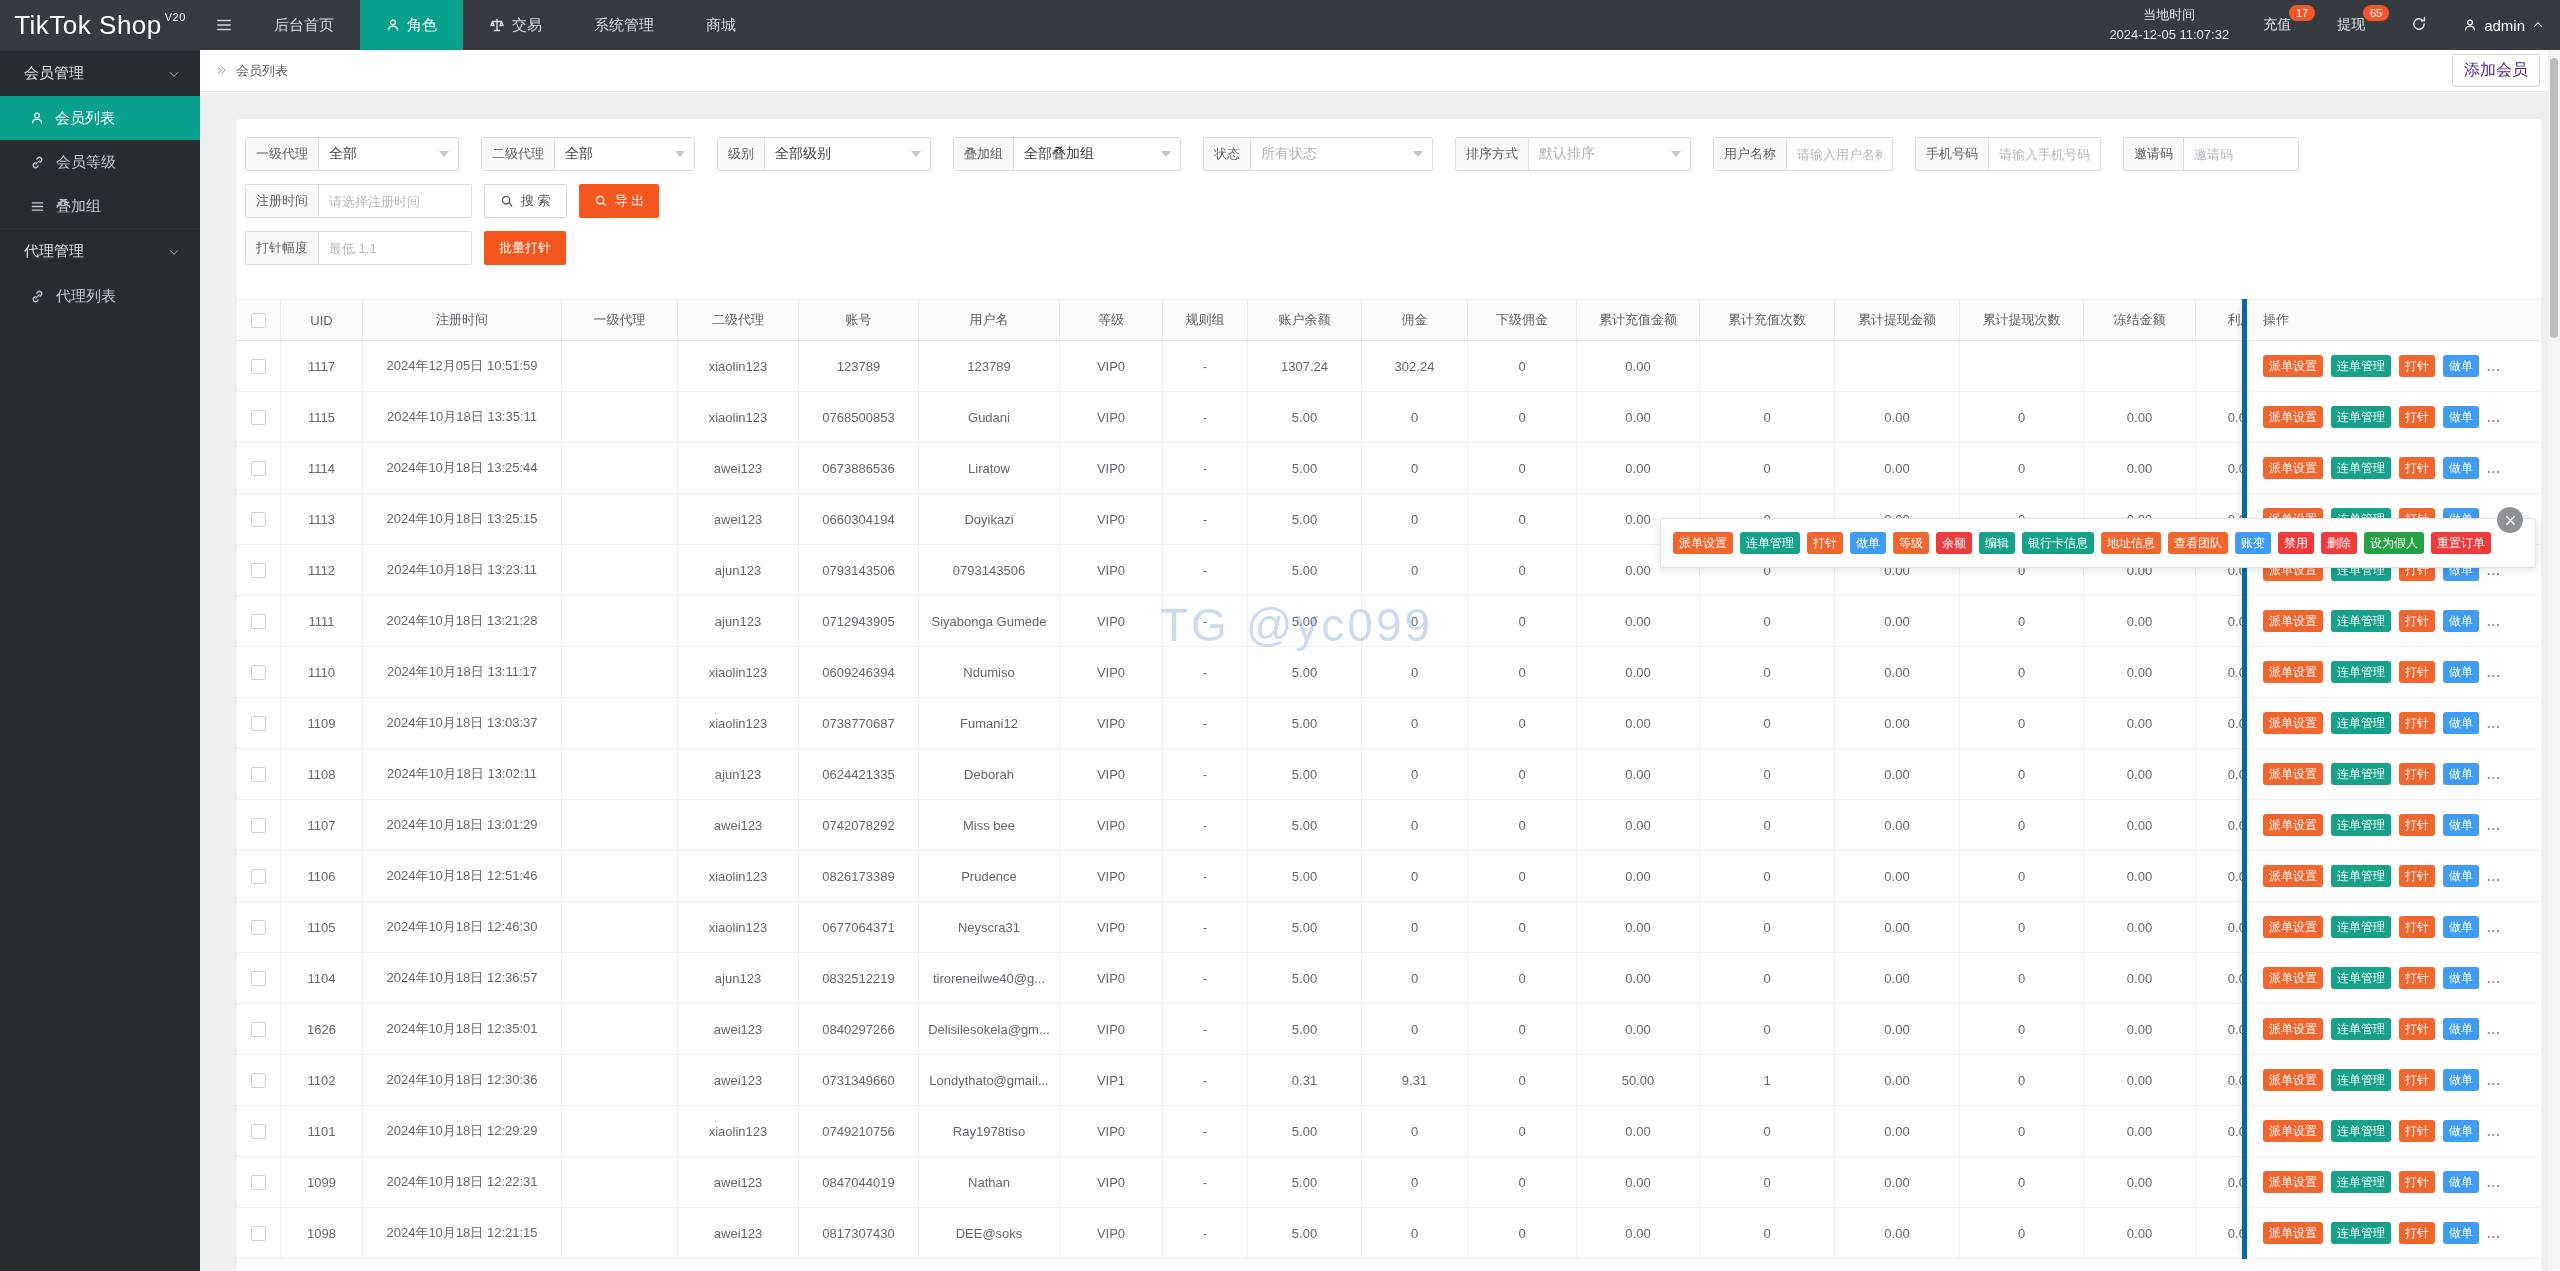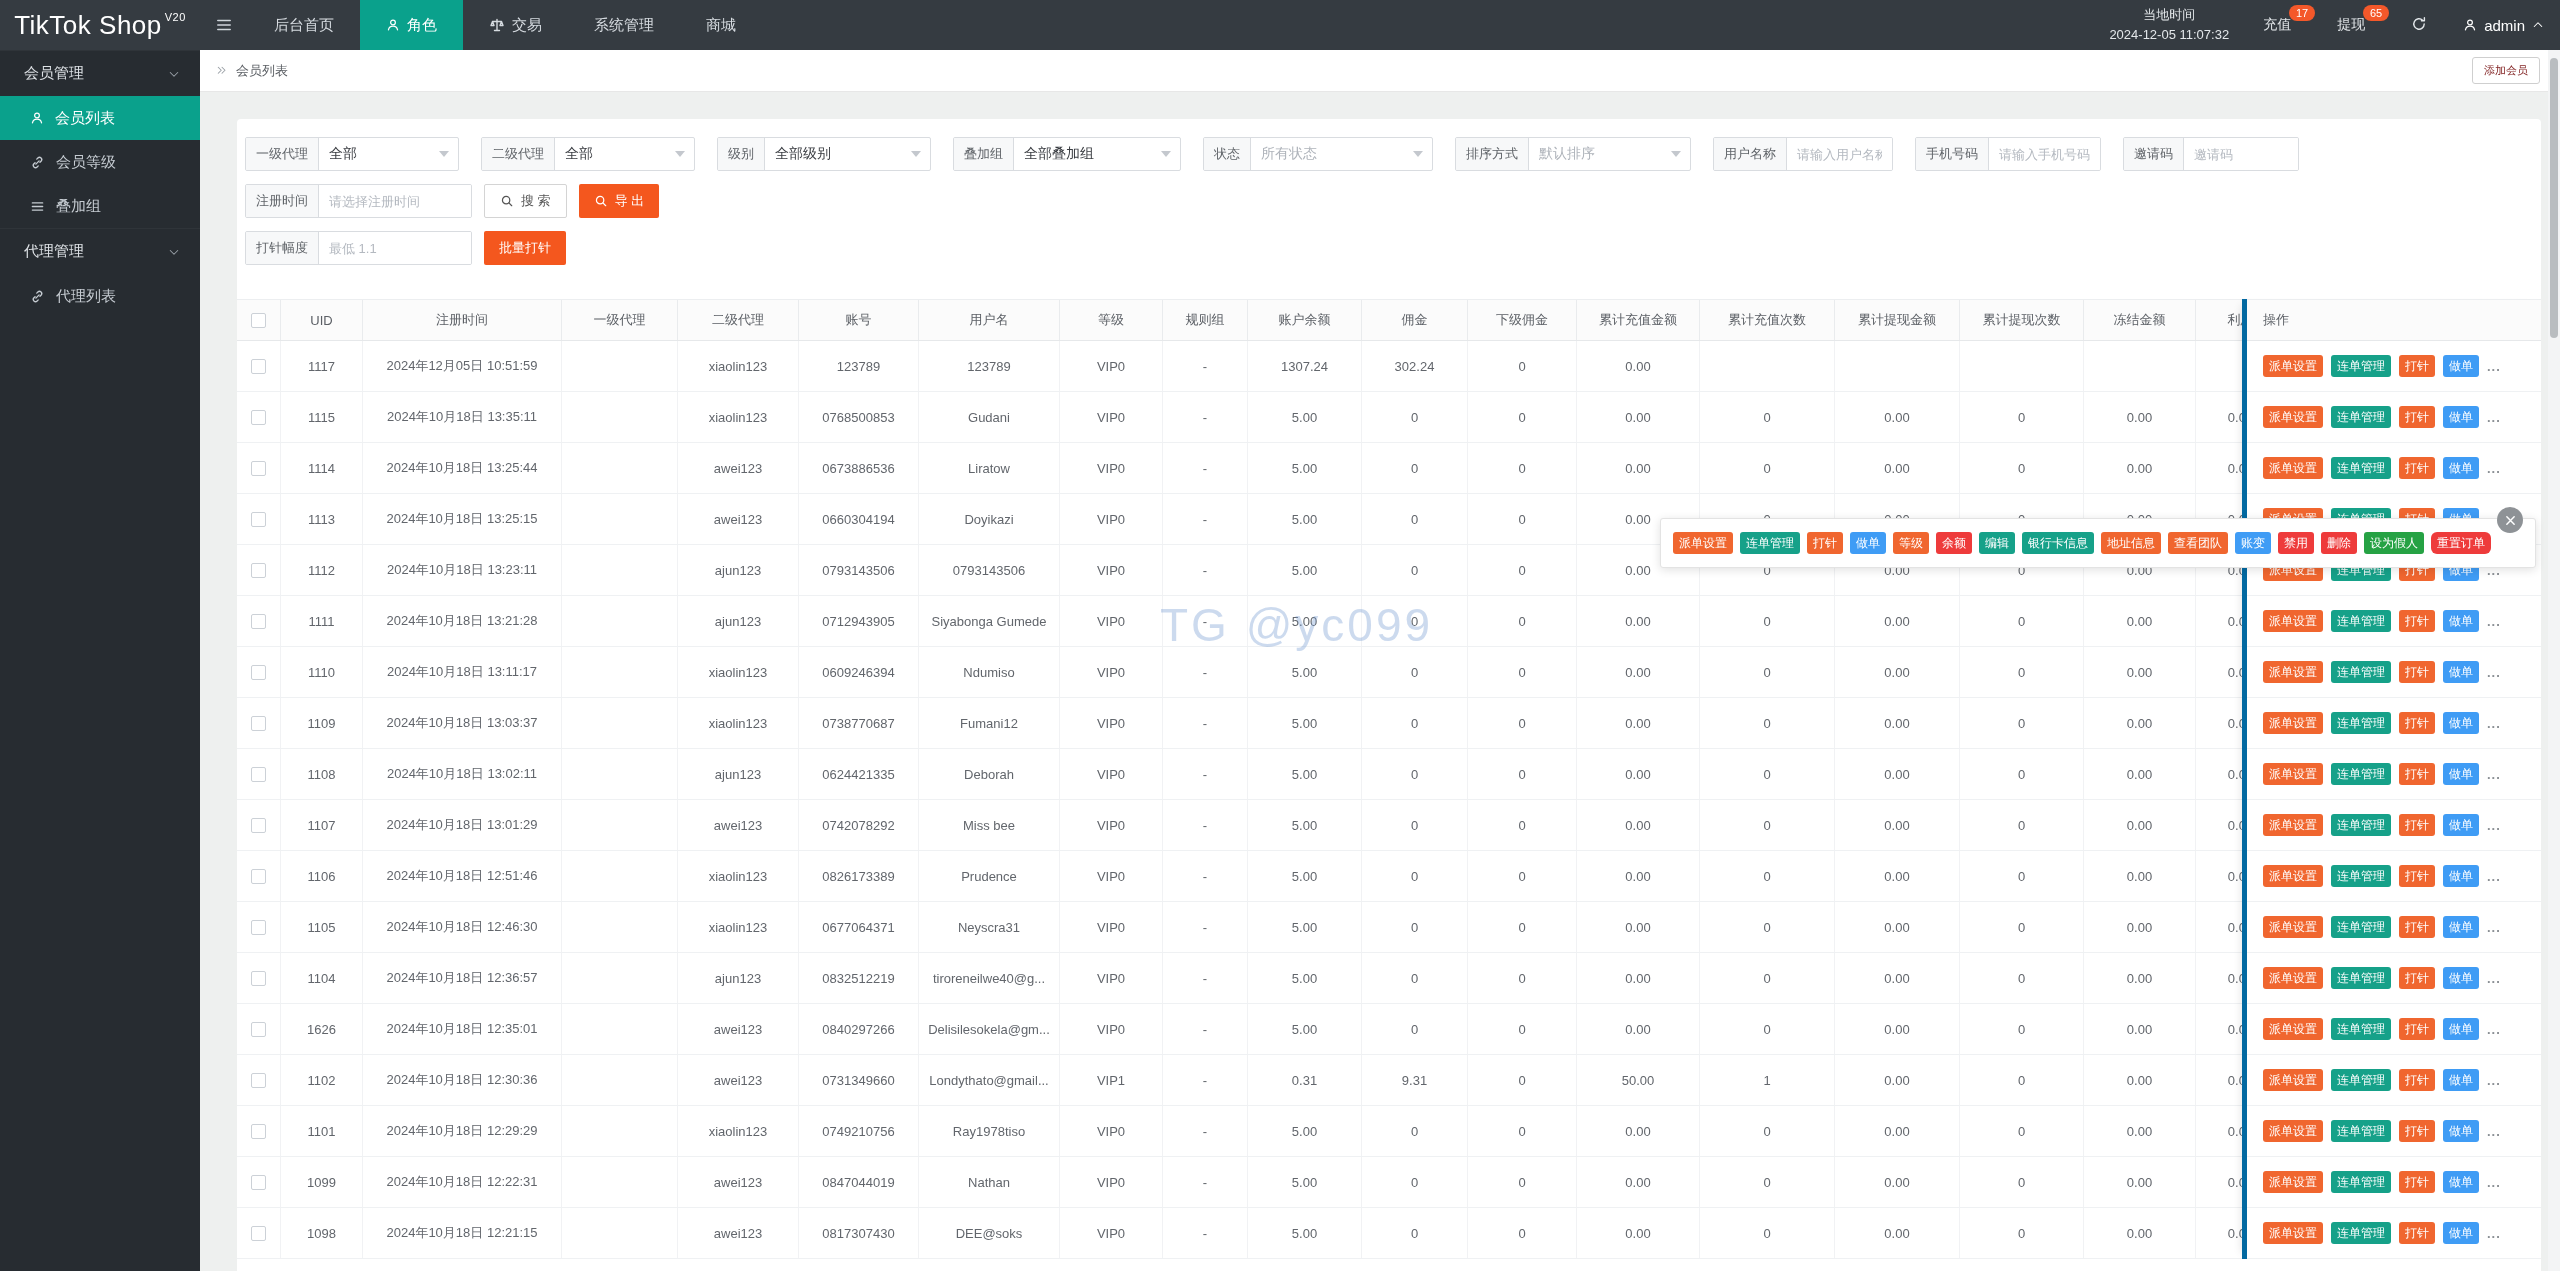--- a/index.html
+++ b/index.html
@@ -27,21 +27,21 @@
   .side-group { height:46px; display:flex; align-items:center; padding:0 20px 0 24px; color:#dde1e5; font-size:15px; cursor:pointer; border-top:1px solid rgba(255,255,255,0.04); }
   .side-group .icon { margin-left:auto; color:#9aa1a8; }
   .side-item { height:44px; display:flex; align-items:center; padding-left:30px; gap:11px; color:#c6ccd2; font-size:15px; cursor:pointer; }
   .side-item.active { background:#0aa18c; color:#fff; }
 
   
   .main { position:absolute; left:200px; top:50px; right:0; bottom:0; }
   .crumbbar { height:42px; background:#fff; border-bottom:1px solid #e7e7e7; display:flex; align-items:center; padding:0 20px 0 16px; }
   .crumb { display:flex; align-items:center; gap:8px; color:#5a5e63; font-size:13px; }
   .crumb .icon { color:#9aa0a6; }
-  .add-member-btn { margin-left:auto; background:#fff; border:1px solid #cfcfcf; border-radius:3px; font-size:11px; color:#7f1d1d; padding:5px 11px; cursor:pointer; }
+  .add-member-btn { margin-left:auto; background:#fff; border:1px solid #cfcfcf; border-radius:3px; font-size:16px; color:#4c1d95; padding:5px 11px; cursor:pointer; }
   .content { position:absolute; top:42px; left:0; right:0; bottom:0; background:#eef0ef; overflow:hidden; }
   .panel { position:absolute; left:37px; right:19px; top:27px; bottom:-10px; background:#fff; border-radius:4px; padding:18px 0 0 8px; }
 
   
   .frow { display:flex; align-items:center; gap:22px; margin-bottom:13px; }
   .ffield { display:inline-flex; align-items:stretch; height:34px; border:1px solid #d9dce0; border-radius:2px; background:#fff; overflow:hidden; flex:none; }
   .flabel { display:flex; align-items:center; padding:0 10px; background:#f7f8f9; border-right:1px solid #d9dce0; color:#5f6368; font-size:13px; white-space:nowrap; }
   .fvalue { display:flex; align-items:center; padding:0 10px; font-size:14px; color:#3a3d42; flex:1; position:relative; white-space:nowrap; }
   .fvalue.muted { color:#aeb3ba; }
   .caret { position:absolute; right:9px; top:50%; transform:translateY(-50%); width:0; height:0; border-left:5px solid transparent; border-right:5px solid transparent; border-top:6px solid #c4c8ce; }
@@ -880,21 +880,21 @@
             <button class="abtn" style="background: rgb(240, 102, 47);">等级</button>
             <button class="abtn" style="background: rgb(238, 59, 59);">余额</button>
             <button class="abtn" style="background: rgb(22, 161, 137);">编辑</button>
             <button class="abtn" style="background: rgb(22, 161, 137);">银行卡信息</button>
             <button class="abtn" style="background: rgb(240, 102, 47);">地址信息</button>
             <button class="abtn" style="background: rgb(240, 102, 47);">查看团队</button>
             <button class="abtn" style="background: rgb(63, 156, 245);">账变</button>
             <button class="abtn" style="background: rgb(238, 59, 59);">禁用</button>
             <button class="abtn" style="background: rgb(238, 59, 59);">删除</button>
             <button class="abtn" style="background: rgb(38, 162, 68);">设为假人</button>
-            <button class="abtn" style="background: rgb(238, 59, 59); border-radius: 6px;">重置订单</button>
+            <button class="abtn" style="background: rgb(238, 59, 59);">重置订单</button>
           </div>
       </div>
 
     </div>
   </div>
 </div>
 
 <div class="watermark">TG @yc099</div>
 
 <div class="scrollbar">

